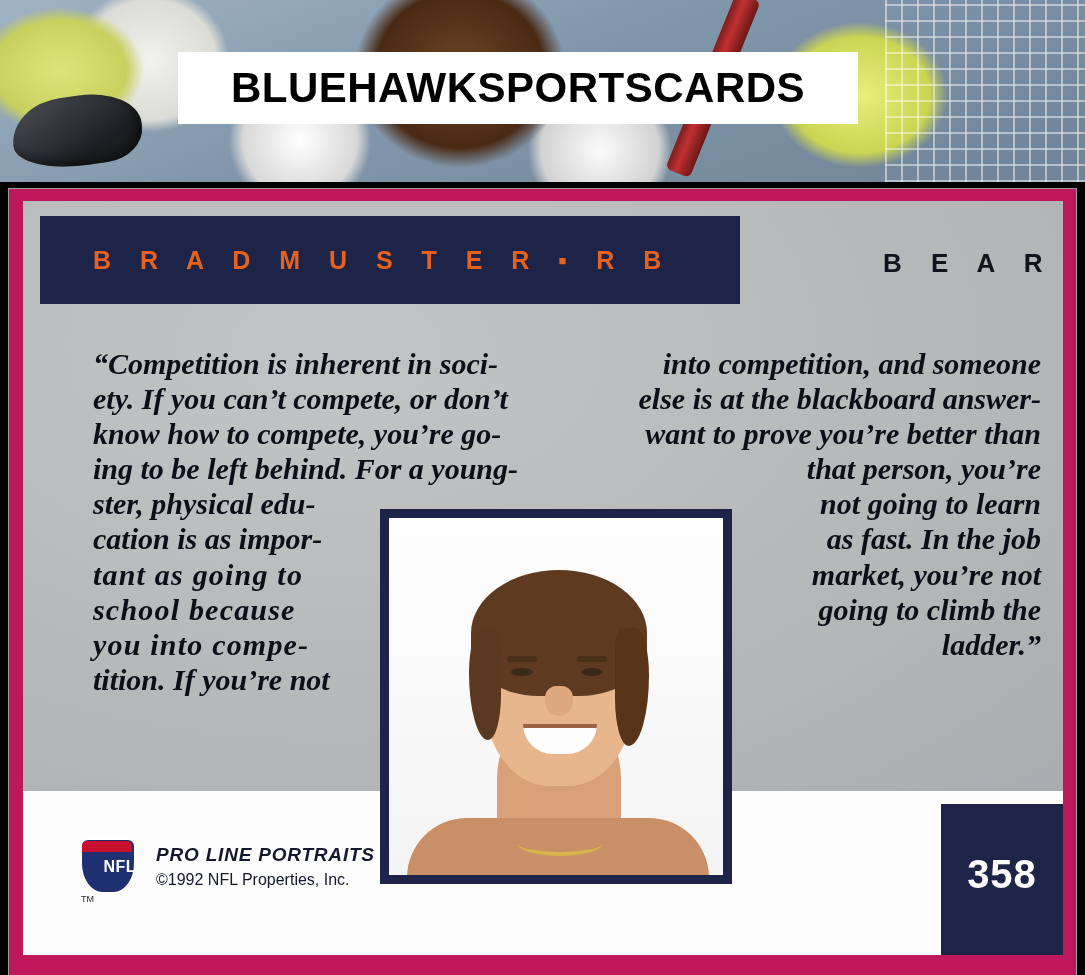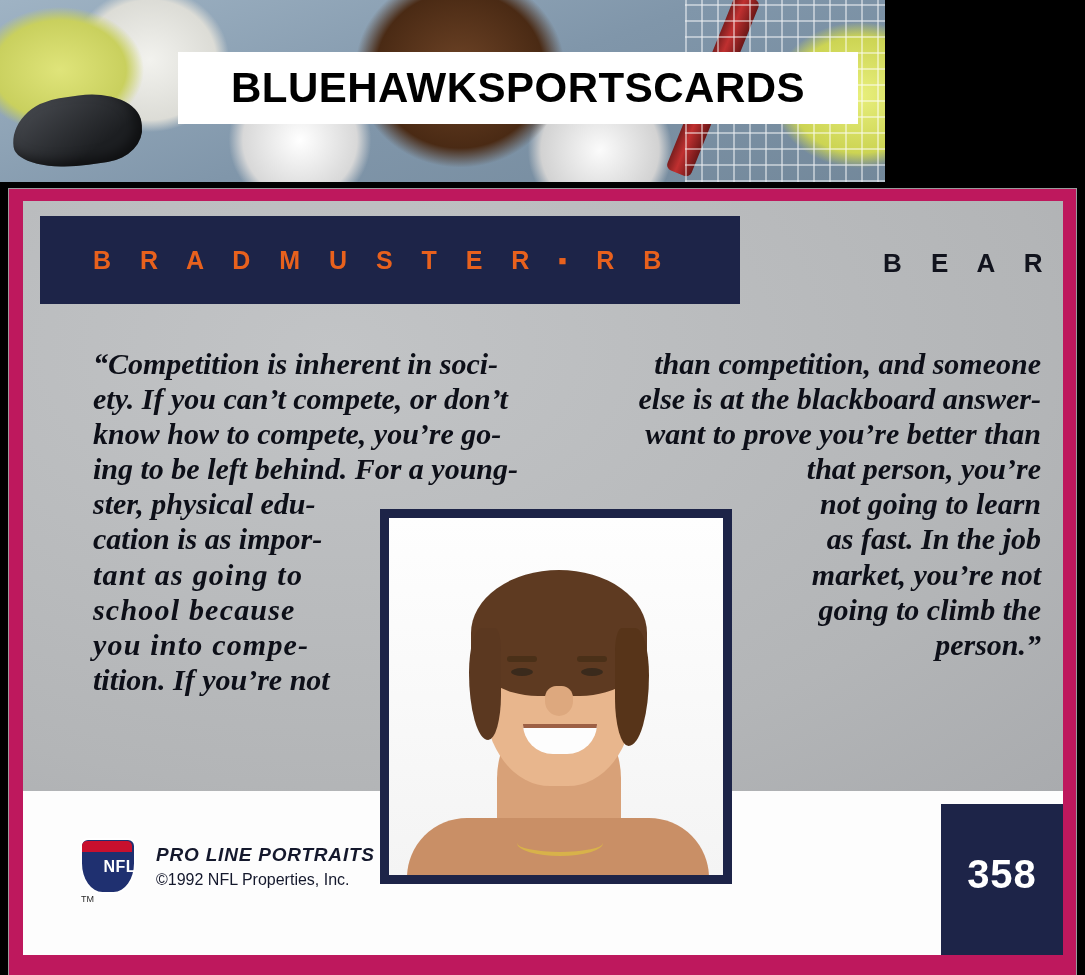--- a/index.html
+++ b/index.html
@@ -18,21 +18,21 @@
     width: 1085px;
     height: 975px;
     background: #000;
     overflow: hidden;
   }
 
   
   .banner {
     position: absolute;
     left: 0; top: 0;
-    width: 885px; height: 182px;
+    width: 1085px; height: 182px;
     overflow: hidden;
     background: #8fa8bc;
   }
   .banner-bg {
     position: absolute;
     left: 0; top: 0;
     width: 1085px; height: 182px;
     background:
       radial-gradient(ellipse 120px 90px at 60px 70px, #dfe47a 0%, #c9d05e 55%, rgba(201,208,94,0) 70%),
       radial-gradient(ellipse 110px 100px at 150px 60px, #f2f2ee 0%, #dcdcd6 60%, rgba(220,220,214,0) 72%),
@@ -377,29 +377,29 @@
         <span class="q-line">ing to be left behind. For a young-</span>
         <span class="q-line">ster, physical edu-</span>
         <span class="q-line">cation is as impor-</span>
         <span class="q-line sp">tant as going to</span>
         <span class="q-line sp">school because</span>
         <span class="q-line sp">you into compe-</span>
         <span class="q-line">tition. If you’re not</span>
       </div>
 
       <div class="quote quote-right">
-        <span class="q-line">than competition, and someone</span>
+        <span class="q-line">into competition, and someone</span>
         <span class="q-line">else is at the blackboard answer-</span>
         <span class="q-line">want to prove you’re better than</span>
         <span class="q-line">that person, you’re</span>
         <span class="q-line">not going to learn</span>
         <span class="q-line">as fast. In the job</span>
         <span class="q-line">market, you’re not</span>
         <span class="q-line">going to climb the</span>
-        <span class="q-line">person.”</span>
+        <span class="q-line">ladder.”</span>
       </div>
 
       <div class="photo-frame">
         <div class="photo">
           <div class="face-neck"></div>
           <div class="face-shoulders"></div>
           <div class="face-head"></div>
           <div class="face-hair"></div>
           <div class="face-hair-side-l"></div>
           <div class="face-hair-side-r"></div>

